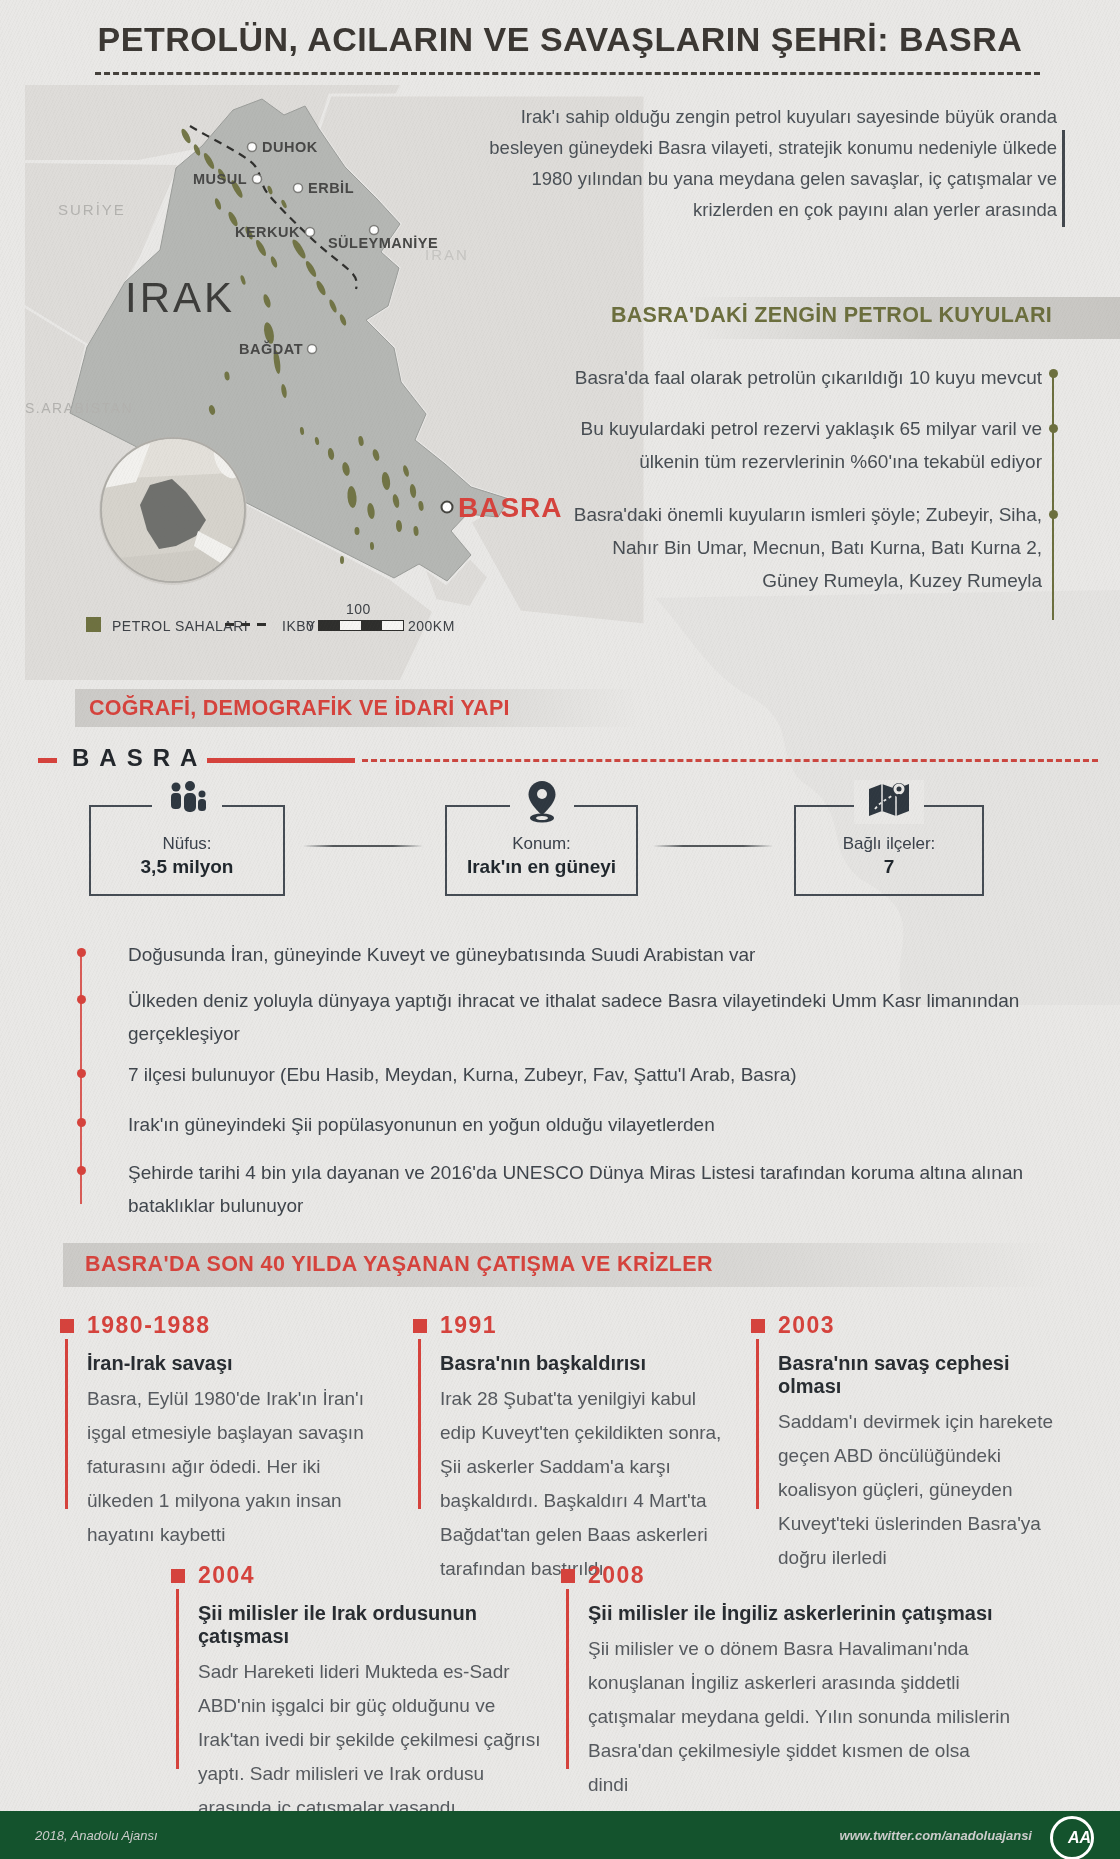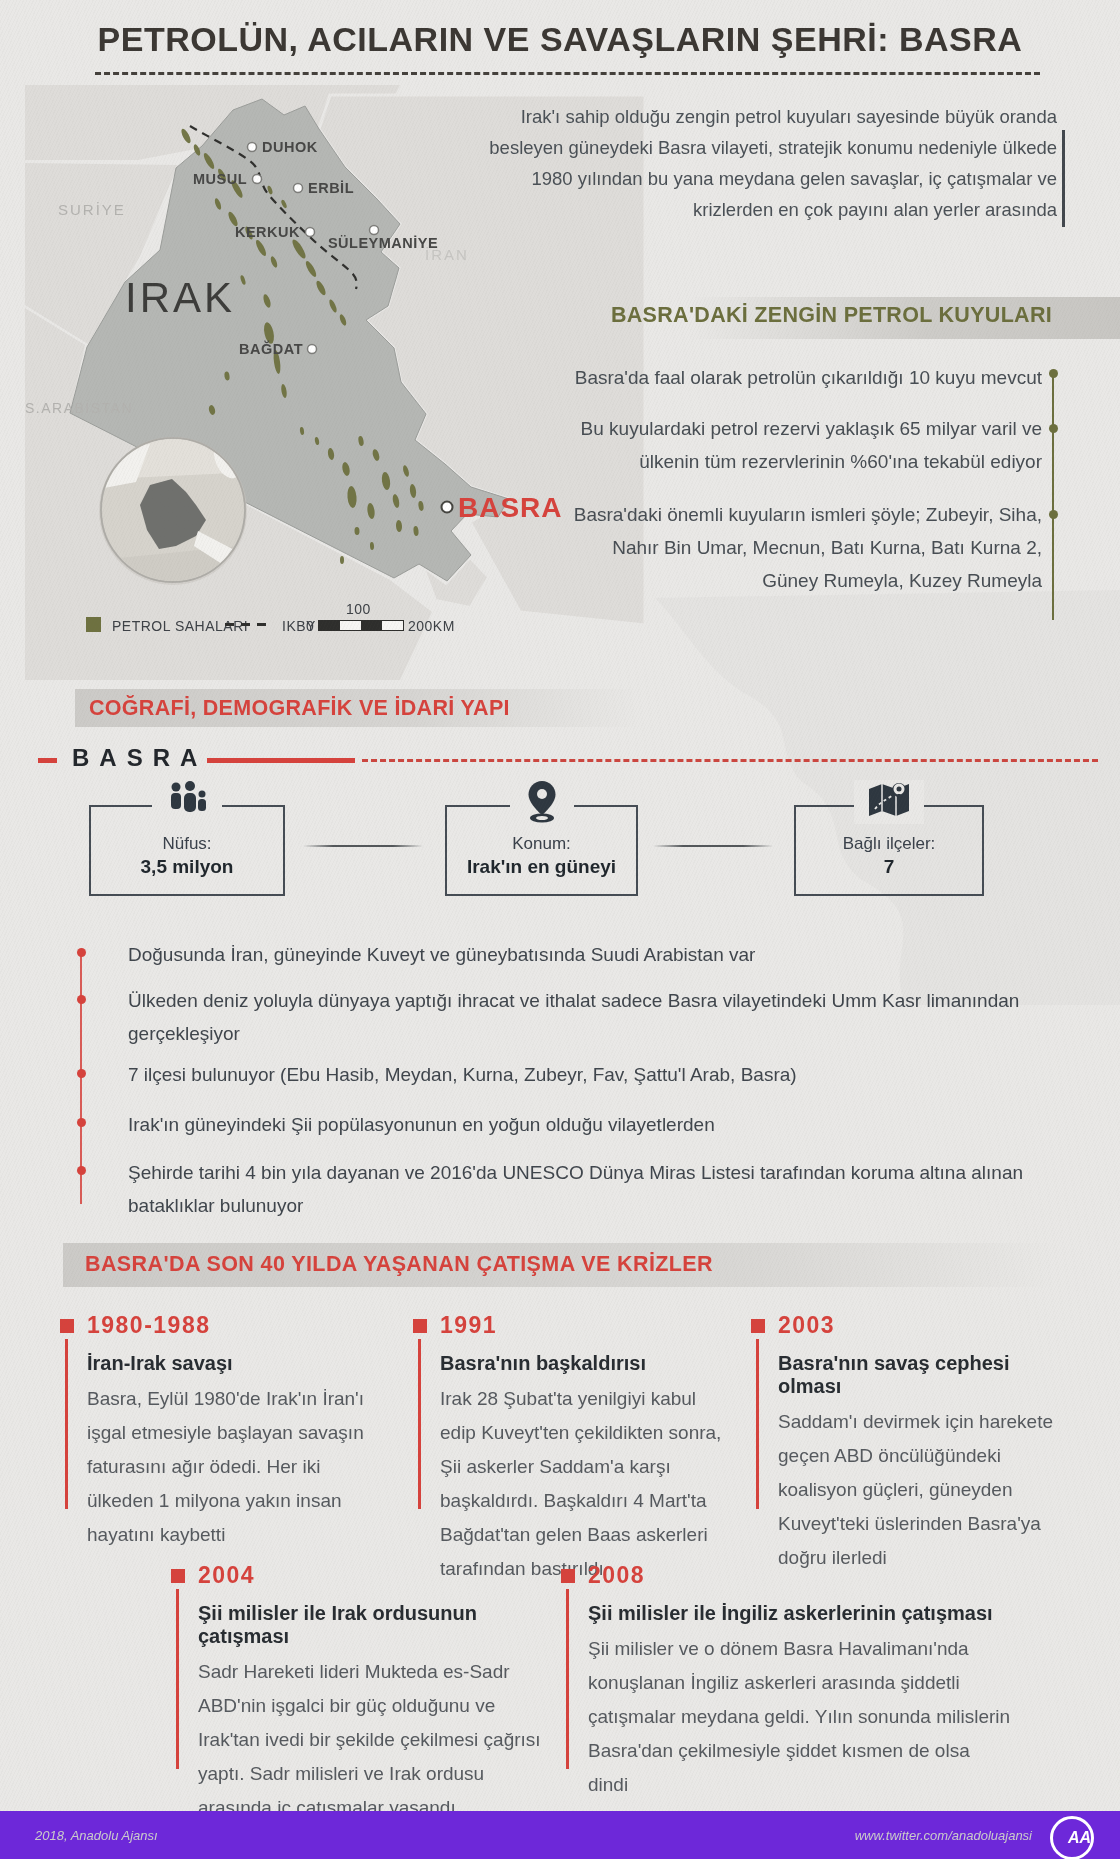--- a/index.html
+++ b/index.html
@@ -53,23 +53,23 @@
   .crisis-head{left:85px;top:1252px;font-size:21.5px;font-weight:bold;color:#d6423c;letter-spacing:.4px;}
   .event{position:absolute;}
   .event .marker{position:absolute;left:0;top:7px;width:14px;height:14px;background:#d6423c;}
   .event .vline{position:absolute;left:5px;top:27px;width:3px;background:#d6423c;}
   .event .content{padding-left:27px;}
   .event .year{font-size:23px;font-weight:bold;color:#d6423c;letter-spacing:1.5px;}
   .event .etitle{margin-top:13px;font-size:20px;font-weight:bold;color:#272c31;}
   .event .ebody{margin-top:7px;font-size:19px;line-height:34px;color:#55595e;}
   .h170{height:170px;} .h180{height:180px;}
   
-  .footer{left:0;top:1811px;width:1120px;height:48px;background:#6d28d9;z-index:45;}
+  .footer{left:0;top:1811px;width:1120px;height:48px;background:#14532d;z-index:45;}
   .foot-left{position:absolute;left:35px;top:17px;font-size:13px;font-style:italic;color:#cbcbca;}
-  .foot-right{position:absolute;right:88px;top:17px;font-size:13px;font-style:italic;color:#cbcbca;}
+  .foot-right{position:absolute;right:88px;top:17px;font-size:13px;font-style:italic;color:#cbcbca;font-weight:bold;}
   .aa-logo{position:absolute;right:26px;top:5px;width:38px;height:38px;border:3px solid #fff;border-radius:50%;
     display:flex;align-items:center;justify-content:flex-end;font-size:16px;font-weight:bold;font-style:italic;color:#fff;}
   svg text{font-family:"Liberation Sans",sans-serif;}
 </style>
 </head>
 <body>
 
 <div id="canvas">
 
   <div class="abs main-title">PETROLÜN, ACILARIN VE SAVAŞLARIN ŞEHRİ: BASRA</div>

